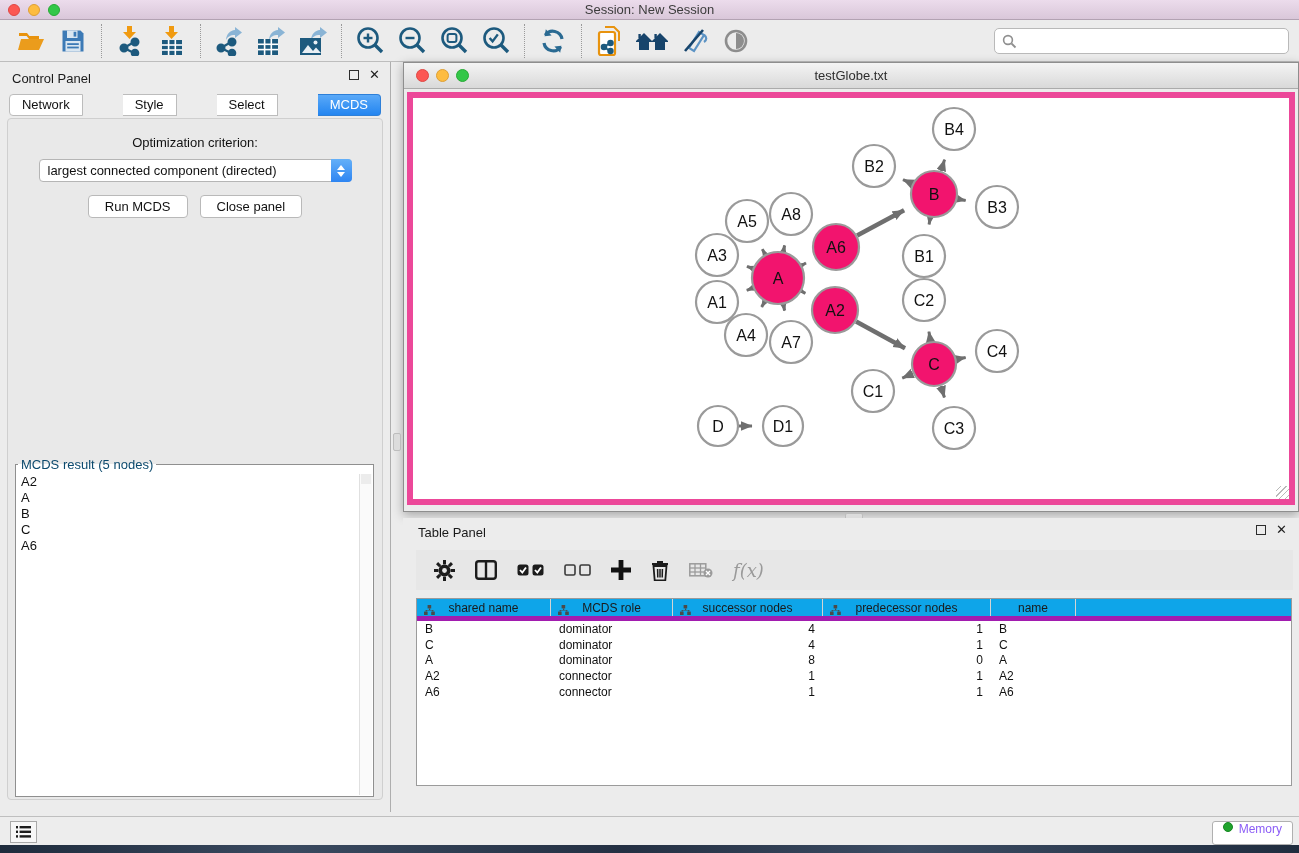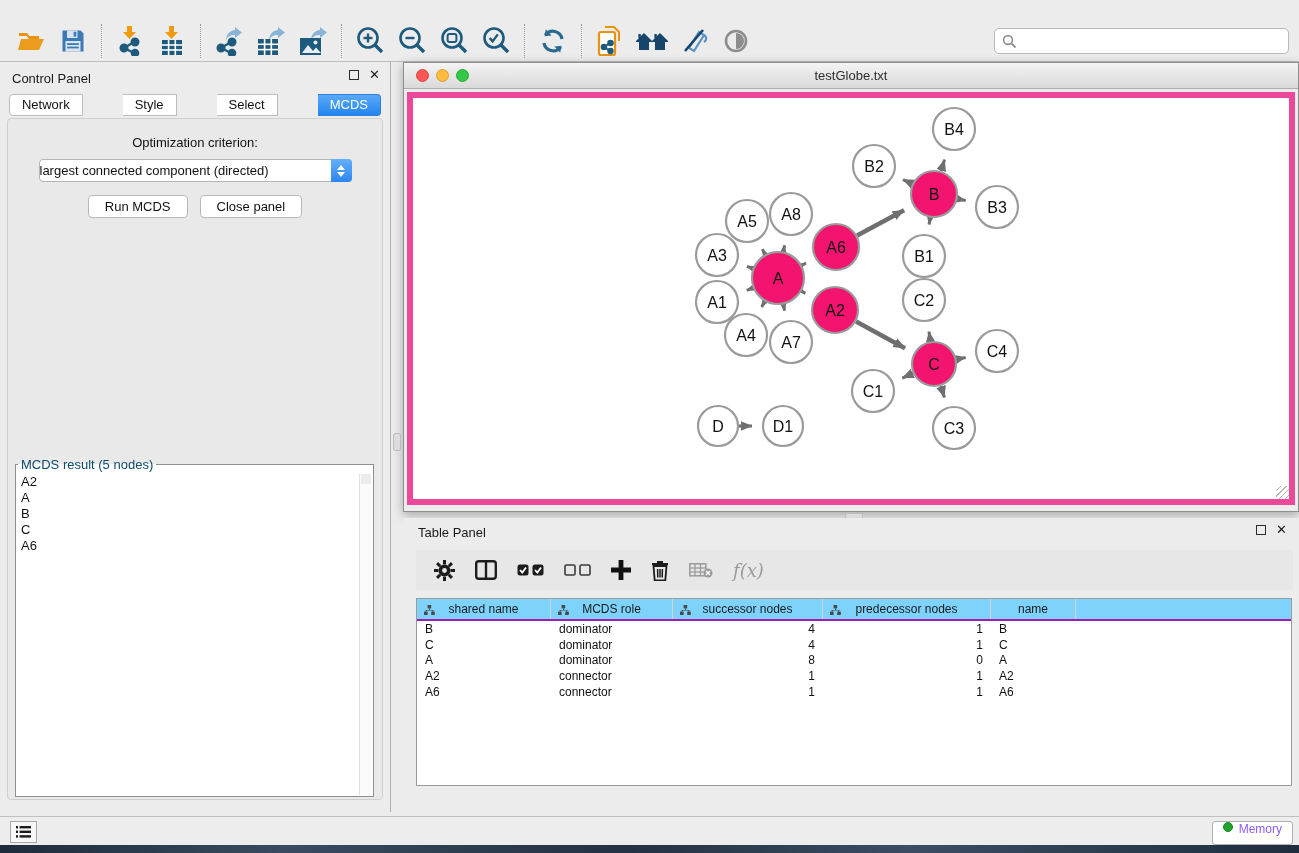--- a/index.html
+++ b/index.html
@@ -42,21 +42,21 @@
     padding:2px 12px 3px; height:22px; display:flex; align-items:center; }
   .seg:first-child { border-left:1px solid #bcbcbc; border-radius:4px 0 0 4px; }
   .seg:last-child { border-radius:0 4px 4px 0; }
   .seg.active { background:linear-gradient(#5aa9f8,#2385f0); color:#fff; border-color:#2d7fd8; }
 
   .cp-content { position:absolute; left:7px; right:7px; top:56px; bottom:12px;
     background:#e9e9e9; border:1px solid #cfcfcf; border-radius:4px; }
   .opt-label { text-align:center; font-size:13px; color:#111; margin-top:16px; }
   .combo { position:relative; margin:9px auto 0; width:313px; height:23px; background:#fff;
     border:1px solid #b5b5b5; border-radius:4px; display:flex; align-items:center; }
-  .combo .combo-text { font-size:13px; color:#111; white-space:nowrap; }
+  .combo .combo-text { font-size:13px; color:#111; padding-left:8px; white-space:nowrap; }
   .combo .stepper { position:absolute; right:-1px; top:-1px; width:21px; height:23px; border-radius:0 4px 4px 0;
     background:linear-gradient(#64b0f8,#2e85f2); display:flex; flex-direction:column; align-items:center; justify-content:center; gap:2px; }
   .chev-up { width:0; height:0; border-left:4px solid transparent; border-right:4px solid transparent; border-bottom:5px solid #fff; }
   .chev-dn { width:0; height:0; border-left:4px solid transparent; border-right:4px solid transparent; border-top:5px solid #fff; }
   .btn-row { display:flex; justify-content:center; gap:12px; margin-top:13px; }
   .push-btn { font-size:13px; color:#111; background:#fff; border:1px solid #b9b9b9; border-radius:4px;
     height:23px; padding:0 16px; display:flex; align-items:center; }
 
   fieldset.mcds-box { position:absolute; left:7px; right:8px; top:338px; bottom:2px;
     background:#fff; border:1px solid #8f8f8f; }
@@ -89,21 +89,21 @@
   .table-panel { position:absolute; left:403px; top:518px; width:896px; height:294px; background:#ececec; }
   .table-panel .panel-title { left:15px; top:7px; }
   .table-panel .panel-head-icons { right:12px; top:7px; }
   .tp-toolbar { position:absolute; left:13px; right:6px; top:32px; height:40px; background:#e7e7e7;
     display:flex; align-items:center; gap:20px; padding-left:18px; }
   .tp-icon { display:flex; align-items:center; justify-content:center; }
   .fx-label { font-family:"DejaVu Serif",serif; font-style:italic; font-size:18px; color:#9a9a9a; }
 
   .tp-table { position:absolute; left:13px; right:7px; top:80px; height:188px; background:#fff;
     border:1px solid #9b9b9b; overflow:hidden; }
-  .tr-head { display:flex; height:22px; background:#7dd3fc; border-bottom:2px solid #a21caf; }
+  .tr-head { display:flex; height:22px; background:#0ea5e9; border-bottom:5px solid #a21caf; }
   .th { display:flex; align-items:center; justify-content:center; gap:5px; font-size:12px; color:#1a1a1a;
     border-right:1px solid #d4d4d4; position:relative; }
   .th .tree-ic { position:absolute; left:7px; top:6px; }
   .tr { display:flex; height:15.7px; align-items:center; }
   .td { font-size:12px; color:#111; padding:0 8px; white-space:nowrap; overflow:hidden; }
   .c0 { width:134px; } .c1 { width:122px; } .c2 { width:150px; } .c3 { width:168px; } .c4 { width:85px; }
   .cfill { flex:1; border-right:none !important; }
   .num { text-align:right; }
 
   .tp-tabs { position:absolute; left:0; right:0; top:272px; display:flex; justify-content:center; }
@@ -118,20 +118,28 @@
   .mem-dot { width:10px; height:10px; border-radius:50%; background:#1fa32c; border:1px solid #178723; }
 
   .wallpaper { position:absolute; left:0; top:845px; width:100%; height:8px;
     background:linear-gradient(90deg,#1e2b3c,#3a4a60 22%,#243043 48%,#3c4c63 70%,#202d3f); }
 </style>
 </head>
 <body>
 
 <div id="app">
 
+  <div class="titlebar">
+    <div class="tl-group">
+      <span class="tl red"></span>
+      <span class="tl yel"></span>
+      <span class="tl grn"></span>
+    </div>
+    <div class="title">Session: New Session</div>
+  </div>
 
   <div class="toolbar">
     <div class="tb-btn" style="margin-left:14px">
       <svg width="28" height="24" viewBox="0 0 28 24">
         <path d="M2 4h8l2.4 3h9.6v3H12L9.6 7H2z" fill="#e8930e"></path>
         <path d="M4 10h23l-5 11H1z" fill="#eb9c1c"></path>
       </svg>
     </div>
     <div class="tb-btn">
       <svg width="24" height="24" viewBox="0 0 24 24">

